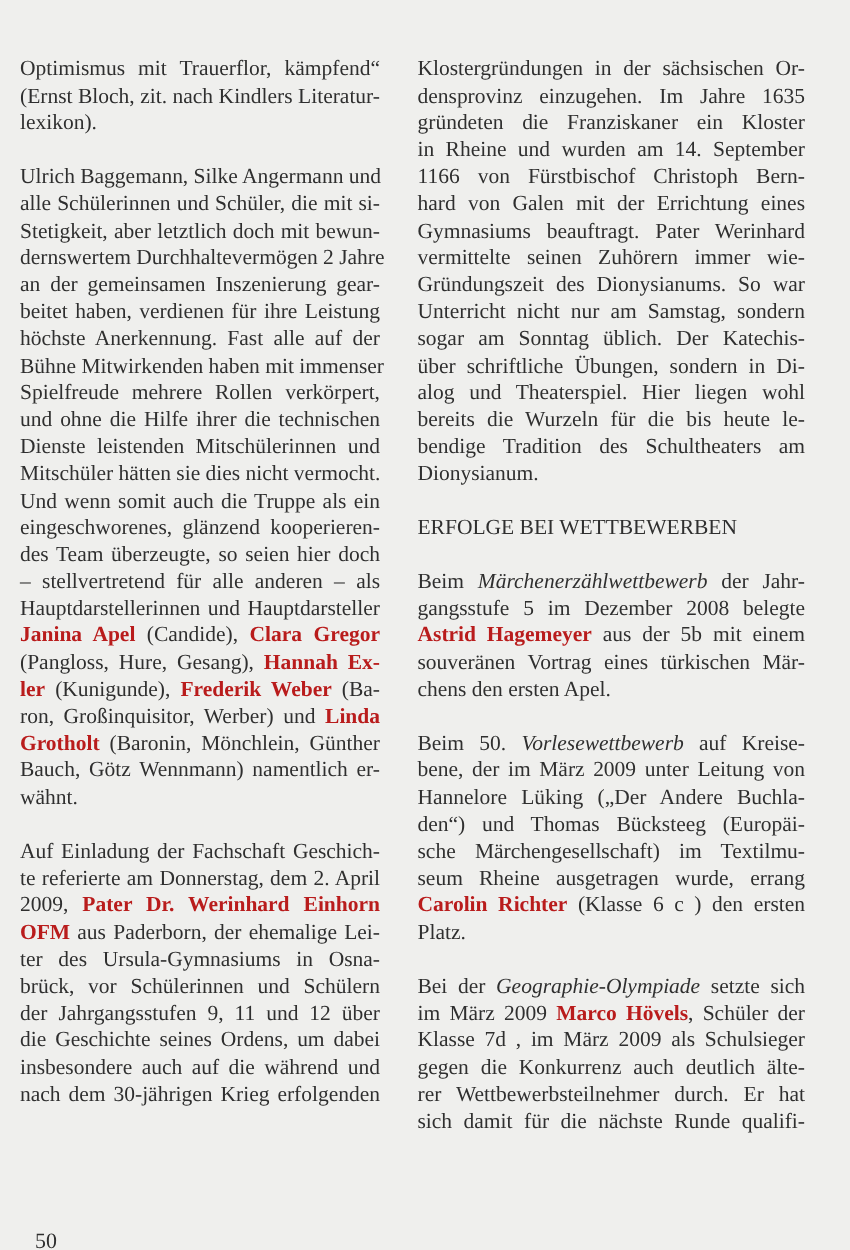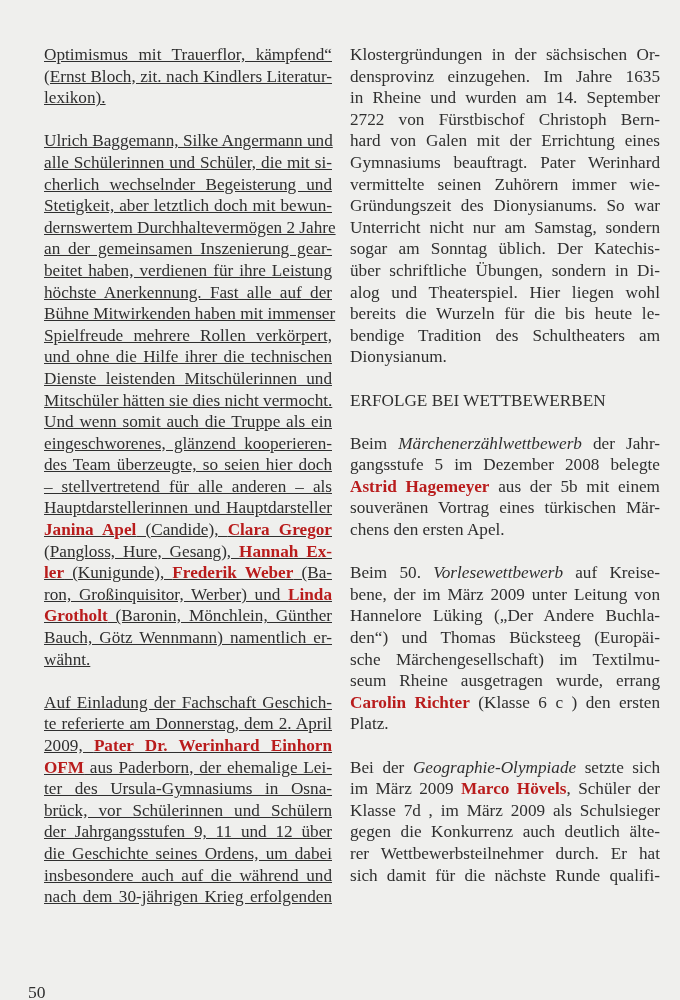--- a/index.html
+++ b/index.html
@@ -11,22 +11,22 @@
     position: relative;
   }
   .col {
     position: absolute;
     top: 44px;
     font-size: 17.2px;
     line-height: 21.6px;
     text-align: justify;
     hyphens: manual;
   }
-  .col-left { left: 44px; width: 288px; text-decoration: underline; }
-  .col-right { left: 350px; width: 310px; }
+  .col-left { left: 16px; width: 288px; }
+  .col-right { left: 334px; width: 310px; }
   .col p { margin: 0 0 21.6px 0; }
   .col .line { display: block; text-align: justify; text-align-last: justify; white-space: nowrap; }
   .col .line.last { text-align-last: left; }
   b { font-weight: bold; color: #b91c1c; }
   i { font-style: italic; }
   .heading { letter-spacing: 0; margin-top: 21.6px !important; }
   .page-number {
     position: absolute; left: 28px; top: 982px;
     font-size: 17.5px; line-height: 20px;
   }
@@ -37,21 +37,20 @@
 <div class="col col-left">
   <p>
     <span class="line">Optimismus mit Trauerflor, kämpfend“</span>
     <span class="line">(Ernst Bloch, zit. nach Kindlers Literatur-</span>
     <span class="line last">lexikon).</span>
   </p>
 
   <p>
     <span class="line">Ulrich Baggemann, Silke Angermann und</span>
     <span class="line">alle Schülerinnen und Schüler, die mit si-</span>
-    <span class="line">cherlich wechselnder Begeisterung und</span>
     <span class="line">Stetigkeit, aber letztlich doch mit bewun-</span>
     <span class="line">dernswertem Durchhaltevermögen 2 Jahre</span>
     <span class="line">an der gemeinsamen Inszenierung gear-</span>
     <span class="line">beitet haben, verdienen für ihre Leistung</span>
     <span class="line">höchste Anerkennung. Fast alle auf der</span>
     <span class="line">Bühne Mitwirkenden haben mit immenser</span>
     <span class="line">Spielfreude mehrere Rollen verkörpert,</span>
     <span class="line">und ohne die Hilfe ihrer die technischen</span>
     <span class="line">Dienste leistenden Mitschülerinnen und</span>
     <span class="line">Mitschüler hätten sie dies nicht vermocht.</span>
@@ -95,22 +94,23 @@
     <span class="line">die Geschichte seines Ordens, um dabei</span>
     <span class="line">insbesondere auch auf die während und</span>
     <span class="line">nach dem 30-jährigen Krieg erfolgenden</span>
   </p>
 </div>
 
 <div class="col col-right">
   <p>
     <span class="line">Klostergründungen in der sächsischen Or-</span>
     <span class="line">densprovinz einzugehen. Im Jahre 1635</span>
+    <span class="line">gründeten die Franziskaner ein Kloster</span>
     <span class="line">in Rheine und wurden am 14. September</span>
-    <span class="line">2722 von Fürstbischof Christoph Bern-</span>
+    <span class="line">1166 von Fürstbischof Christoph Bern-</span>
     <span class="line">hard von Galen mit der Errichtung eines</span>
     <span class="line">Gymnasiums beauftragt. Pater Werinhard</span>
     <span class="line">vermittelte seinen Zuhörern immer wie-</span>
     <span class="line">Gründungszeit des Dionysianums. So war</span>
     <span class="line">Unterricht nicht nur am Samstag, sondern</span>
     <span class="line">sogar am Sonntag üblich. Der Katechis-</span>
     <span class="line">über schriftliche Übungen, sondern in Di-</span>
     <span class="line">alog und Theaterspiel. Hier liegen wohl</span>
     <span class="line">bereits die Wurzeln für die bis heute le-</span>
     <span class="line">bendige Tradition des Schultheaters am</span>

